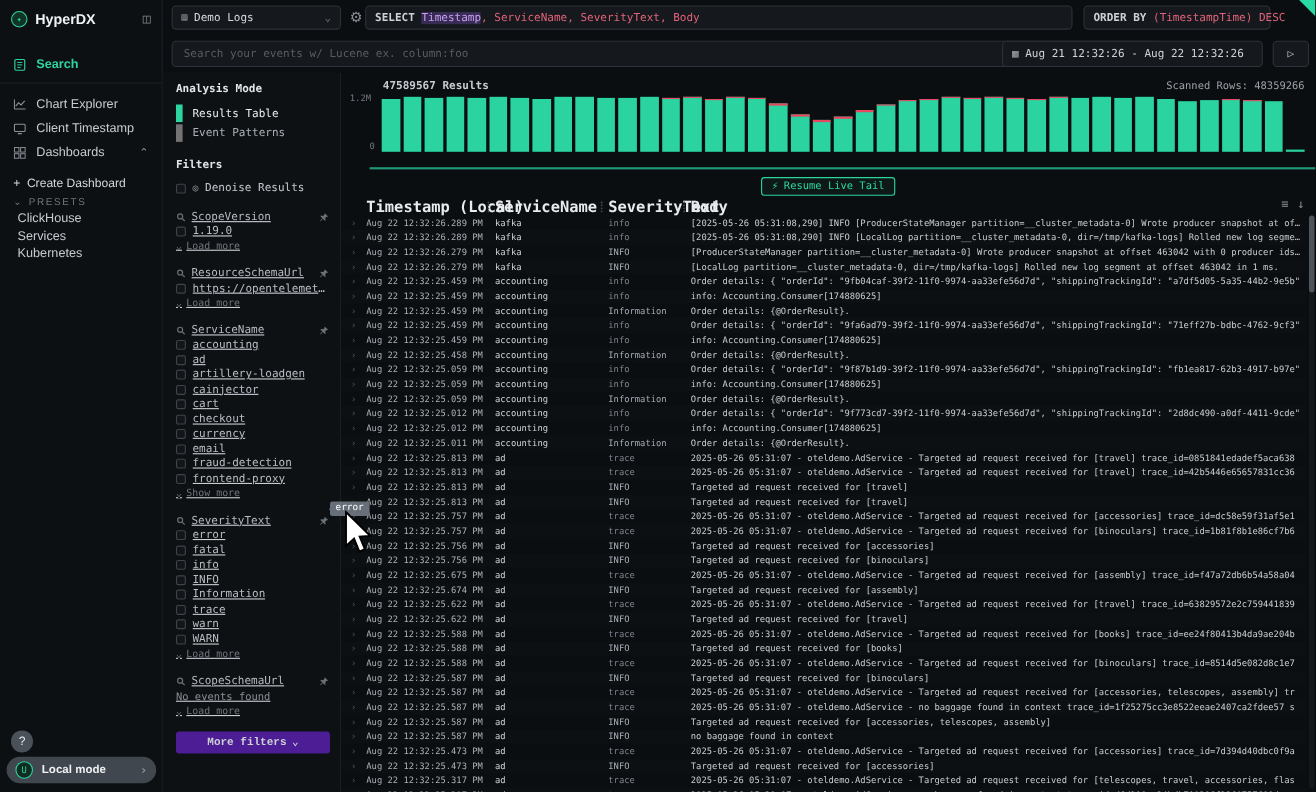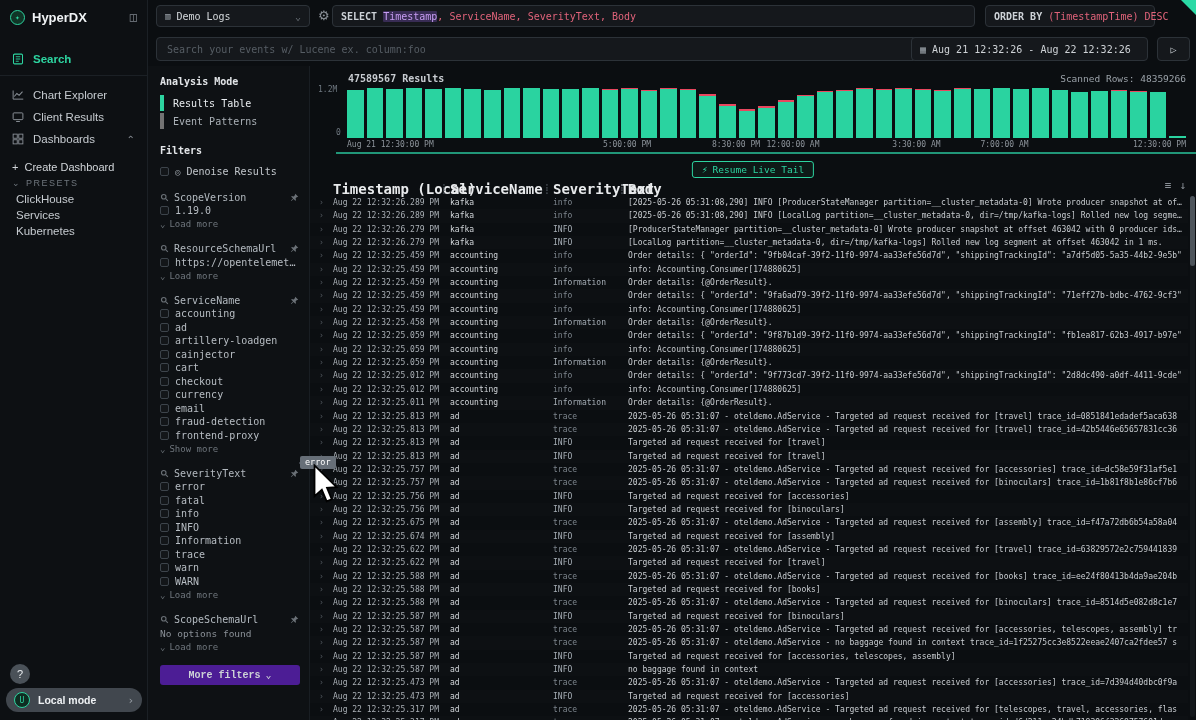--- a/index.html
+++ b/index.html
@@ -53,27 +53,27 @@
   .lang-lucene{color:#2dd4a0;}
   .date-box{left:763px;top:37px;width:237px;height:24px;cursor:pointer;}
   .date-icon{color:#9aa1a8;font-size:10px;}
   .date-label{color:#ced2d6;font-size:10px;}
   .run-btn{left:1009px;top:37px;width:33px;height:24px;justify-content:center;cursor:pointer;color:#c9ced3;font-size:10px;}
   .corner-tri{position:absolute;right:0;top:0;width:0;height:0;border-top:15px solid #2bd9a5;border-left:15px solid transparent;}
 
   
   #filterpanel{position:absolute;left:148px;top:66px;width:162px;bottom:0;background:#0e1114;border-right:1px solid #191e23;box-sizing:border-box;padding:10px 10px 0 12px;overflow:hidden;}
   .fp-heading{font-size:10px;font-weight:bold;color:#e2e5e8;margin-bottom:8px;}
-  .mode-opt{display:flex;align-items:center;height:16px;border-left:4px solid #737373;padding-left:9px;font-size:10px;color:#aab1b7;cursor:pointer;margin-bottom:2px;}
+  .mode-opt{display:flex;align-items:center;height:16px;border-left:6px solid #737373;padding-left:9px;font-size:10px;color:#aab1b7;cursor:pointer;margin-bottom:2px;}
   .mode-opt.active{border-left-color:#2dd4a0;color:#e8ecef;}
   .filters-title{margin-top:16px;}
   .denoise-row{display:flex;align-items:center;gap:6px;height:15px;font-size:10px;color:#c3c8cd;cursor:pointer;margin-bottom:4px;}
   .cb{width:9px;height:9px;border:1px solid #3d444b;border-radius:2px;flex:0 0 auto;box-sizing:border-box;background:#131619;}
   .denoise-icon{color:#9aa1a8;font-size:9px;}
-  .fgroup{margin-top:11px;}
+  .fgroup{margin-top:11px;text-decoration:underline;}
   .fgroup-head{display:flex;align-items:center;gap:5px;height:14px;font-size:10px;color:#b3bac0;}
   .fgroup-head .gname{flex:1;overflow:hidden;text-overflow:ellipsis;white-space:nowrap;}
   .fopt{display:flex;align-items:center;gap:6px;height:13.5px;font-size:10px;color:#b7bdc3;cursor:pointer;white-space:nowrap;}
   .fopt .olabel{overflow:hidden;text-overflow:ellipsis;}
   .fempty{font-size:9.5px;color:#8a9097;height:14px;display:flex;align-items:center;}
   .fmore{display:flex;align-items:center;gap:4px;height:13px;font-size:9px;color:#6f767d;cursor:pointer;}
   .more-filters{margin-top:12px;width:140px;height:20px;background:#4c1d95;border:none;border-radius:3px;color:#cdd2d6;font-family:Liberation Mono, monospace;font-size:10px;font-weight:bold;cursor:pointer;display:flex;align-items:center;justify-content:center;gap:5px;}
 
   
   #main{position:absolute;left:310px;top:66px;right:0;bottom:0;background:#0b0e11;}
@@ -136,21 +136,21 @@
             <path d="M1.5 13.5H15" stroke="#8a9097" stroke-width="1.3" fill="none"></path>
             <path d="M3 10l3.5-4 3 2.5L14 3.5" stroke="#8a9097" stroke-width="1.4" fill="none"></path>
           </svg>
         <span>Chart Explorer</span>
       </div>
       <div class="nav-item">
         <svg width="12" height="12" viewBox="0 0 16 16">
             <rect x="1.5" y="2.5" width="13" height="9" rx="1.2" fill="none" stroke="#8a9097" stroke-width="1.3"></rect>
             <path d="M5.5 14h5" stroke="#8a9097" stroke-width="1.3"></path>
           </svg>
-        <span>Client Results</span>
+        <span>Client Timestamp</span>
       </div>
       <div class="nav-item">
         <svg width="12" height="12" viewBox="0 0 16 16">
             <rect x="1.5" y="1.5" width="5.5" height="5.5" fill="none" stroke="#8a9097" stroke-width="1.2"></rect>
             <rect x="9" y="1.5" width="5.5" height="5.5" fill="none" stroke="#8a9097" stroke-width="1.2"></rect>
             <rect x="1.5" y="9" width="5.5" height="5.5" fill="none" stroke="#8a9097" stroke-width="1.2"></rect>
             <rect x="9" y="9" width="5.5" height="5.5" fill="none" stroke="#8a9097" stroke-width="1.2"></rect>
           </svg>
         <span>Dashboards</span>
         <span class="dash-chev">⌃</span>
@@ -367,21 +367,21 @@
           <div class="fgroup-head">
             <svg width="9" height="9" viewBox="0 0 24 24" fill="none" stroke="#6a7076" stroke-width="3">
               <circle cx="10" cy="10" r="6"></circle>
               <path d="M15 15l6 6"></path>
             </svg>
             <span class="gname">ScopeSchemaUrl</span>
             <svg width="9" height="9" viewBox="0 0 24 24" fill="#6a7076">
               <path d="M14 2l8 8-4.2 1.2-2.8 2.8 1 5.6-1.8 1-4.8-4.8-5.7 5.7-1.2-1.2 5.7-5.7L3.4 9.8l1-1.8 5.6 1 2.8-2.8z"></path>
             </svg>
           </div>
-          <div class="fempty">No options found</div>
+          <div class="fempty">No events found</div>
           <div class="fmore">
             <span>⌄</span>
             <span>Load more</span>
           </div>
         </div>
       </div>
     <button class="more-filters">
       <span>More filters</span>
       <span>⌄</span>
     </button>
@@ -472,29 +472,20 @@
         <div class="bar" style="height: 47px;"></div>
         <div class="bar" style="height: 48px;">
           <div class="cap" style="height: 1px;"></div>
         </div>
         <div class="bar" style="height: 47px;">
           <div class="cap" style="height: 1px;"></div>
         </div>
         <div class="bar" style="height: 46px;"></div>
         <div class="bar" style="height: 2px;"></div>
       </div>
-    <div class="x-axis">
-        <span style="left: 0%;">Aug 21 12:30:00 PM</span>
-        <span style="left: 30.5%;">5:00:00 PM</span>
-        <span style="left: 43.5%;">8:30:00 PM</span>
-        <span style="left: 50%;">12:00:00 AM</span>
-        <span style="left: 65%;">3:30:00 AM</span>
-        <span style="left: 75.5%;">7:00:00 AM</span>
-        <span style="left: 100%; transform: translateX(-100%);">12:30:00 PM</span>
-      </div>
     <div class="chart-divider"></div>
     <button class="livetail">
       <span>⚡</span>
       <span>Resume Live Tail</span>
     </button>
     <div class="thead">
       <span style="left:23px">Timestamp (Local)</span>
       <span class="th-sep" style="left:132px">⁞</span>
       <span style="left:140px">ServiceName</span>
       <span class="th-sep" style="left:235px">⁞</span>

